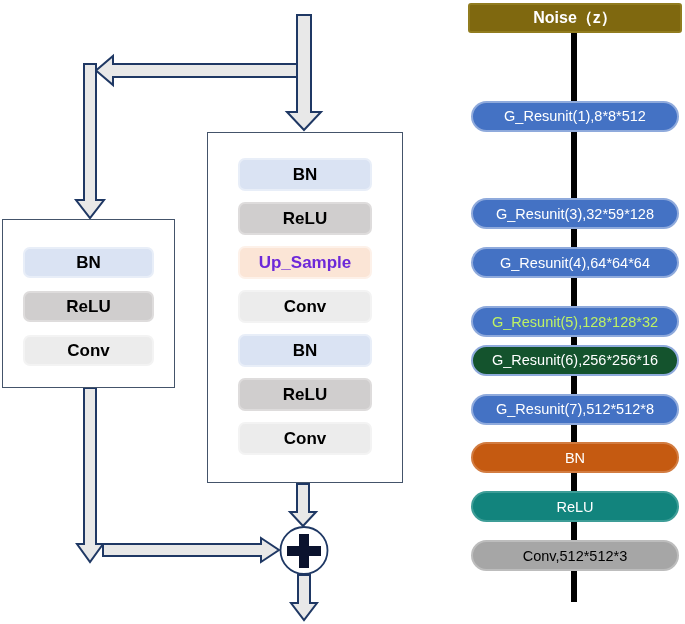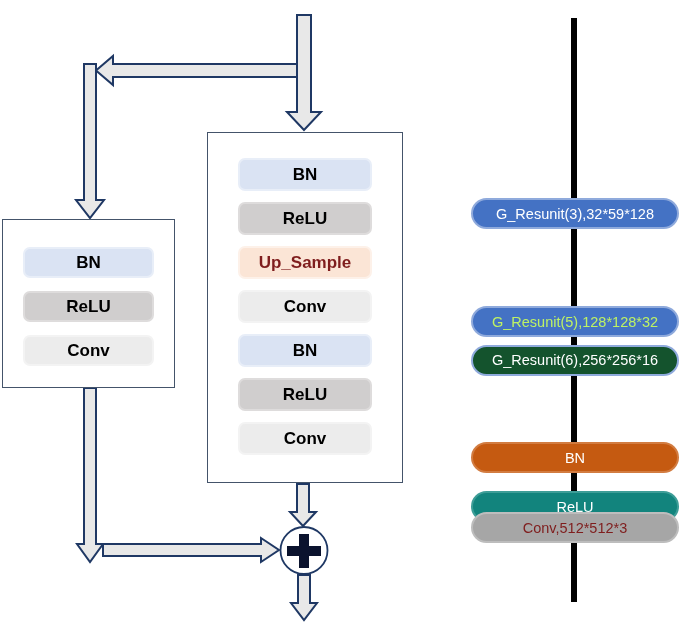--- a/index.html
+++ b/index.html
@@ -49,31 +49,35 @@
 
   <div class="branch-box small-box" style="border-color: rgb(68, 84, 106);">
     <div class="layer-btn" style="background: rgb(218, 227, 243); border-color: rgb(232, 238, 248); color: rgb(0, 0, 0);">BN</div>
     <div class="layer-btn" style="background: rgb(208, 206, 206); border-color: rgb(222, 220, 220); color: rgb(0, 0, 0);">ReLU</div>
     <div class="layer-btn" style="background: rgb(236, 236, 236); border-color: rgb(243, 243, 243); color: rgb(0, 0, 0);">Conv</div>
   </div>
 
   <div class="branch-box big-box" style="border-color: rgb(68, 84, 106);">
     <div class="layer-btn" style="background: rgb(218, 227, 243); border-color: rgb(232, 238, 248); color: rgb(0, 0, 0);">BN</div>
     <div class="layer-btn" style="background: rgb(208, 206, 206); border-color: rgb(222, 220, 220); color: rgb(0, 0, 0);">ReLU</div>
-    <div class="layer-btn" style="background: rgb(251, 229, 214); border-color: rgb(253, 241, 233); color: #7f1d1d;">Up_Sample</div>
+    <div class="layer-btn" style="background: rgb(251, 229, 214); border-color: rgb(253, 241, 233); color: #6d28d9;">Up_Sample</div>
     <div class="layer-btn" style="background: rgb(236, 236, 236); border-color: rgb(243, 243, 243); color: rgb(0, 0, 0);">Conv</div>
     <div class="layer-btn" style="background: rgb(218, 227, 243); border-color: rgb(232, 238, 248); color: rgb(0, 0, 0);">BN</div>
     <div class="layer-btn" style="background: rgb(208, 206, 206); border-color: rgb(222, 220, 220); color: rgb(0, 0, 0);">ReLU</div>
     <div class="layer-btn" style="background: rgb(236, 236, 236); border-color: rgb(243, 243, 243); color: rgb(0, 0, 0);">Conv</div>
   </div>
 
   <div class="pipeline">
     <div class="pipeline-line" style="background: rgb(0, 0, 0);"></div>
+  <div class="pnode pnode-rect" style="top: 3px; background: rgb(127, 104, 15); border-color: rgb(145, 124, 31); color: rgb(255, 255, 255);">Noise（z）</div>
+      <div class="pnode pnode-pill" style="top: 100.8px; background: rgb(68, 114, 196); border-color: rgb(143, 170, 220); color: rgb(255, 255, 255);">G_Resunit(1),8*8*512</div>
       <div class="pnode pnode-pill" style="top: 198.4px; background: rgb(68, 114, 196); border-color: rgb(143, 170, 220); color: rgb(255, 255, 255);">G_Resunit(3),32*59*128</div>
+      <div class="pnode pnode-pill" style="top: 247.2px; background: rgb(68, 114, 196); border-color: rgb(143, 170, 220); color: rgb(255, 255, 255);">G_Resunit(4),64*64*64</div>
       <div class="pnode pnode-pill" style="top: 296px; background: rgb(68, 114, 196); border-color: rgb(143, 170, 220); color: #bef264; margin-top: 10px;">G_Resunit(5),128*128*32</div>
       <div class="pnode pnode-pill" style="top: 344.8px; background: #14532d; border-color: rgb(143, 170, 220); color: rgb(255, 255, 255);">G_Resunit(6),256*256*16</div>
+      <div class="pnode pnode-pill" style="top: 393.6px; background: rgb(68, 114, 196); border-color: rgb(143, 170, 220); color: rgb(255, 255, 255);">G_Resunit(7),512*512*8</div>
       <div class="pnode pnode-pill" style="top: 442.4px; background: rgb(197, 90, 17); border-color: rgb(210, 124, 65); color: rgb(255, 255, 255);">BN</div>
       <div class="pnode pnode-pill" style="top: 491.2px; background: rgb(18, 132, 125); border-color: rgb(61, 157, 151); color: rgb(255, 255, 255);">ReLU</div>
-      <div class="pnode pnode-pill" style="top: 512px; background: rgb(166, 166, 166); border-color: rgb(189, 189, 189); color: #7f1d1d;">Conv,512*512*3</div>
+      <div class="pnode pnode-pill" style="top: 540px; background: rgb(166, 166, 166); border-color: rgb(189, 189, 189); color: #000000;">Conv,512*512*3</div>
       <div class="pnode pnode-pill" style="top: 588.8px; background: rgb(89, 89, 89); border-color: rgb(112, 112, 112); color: rgb(255, 255, 255); margin-top: 43px;">Tanh</div>
     </div>
 
 </div>
 
 </body></html>

